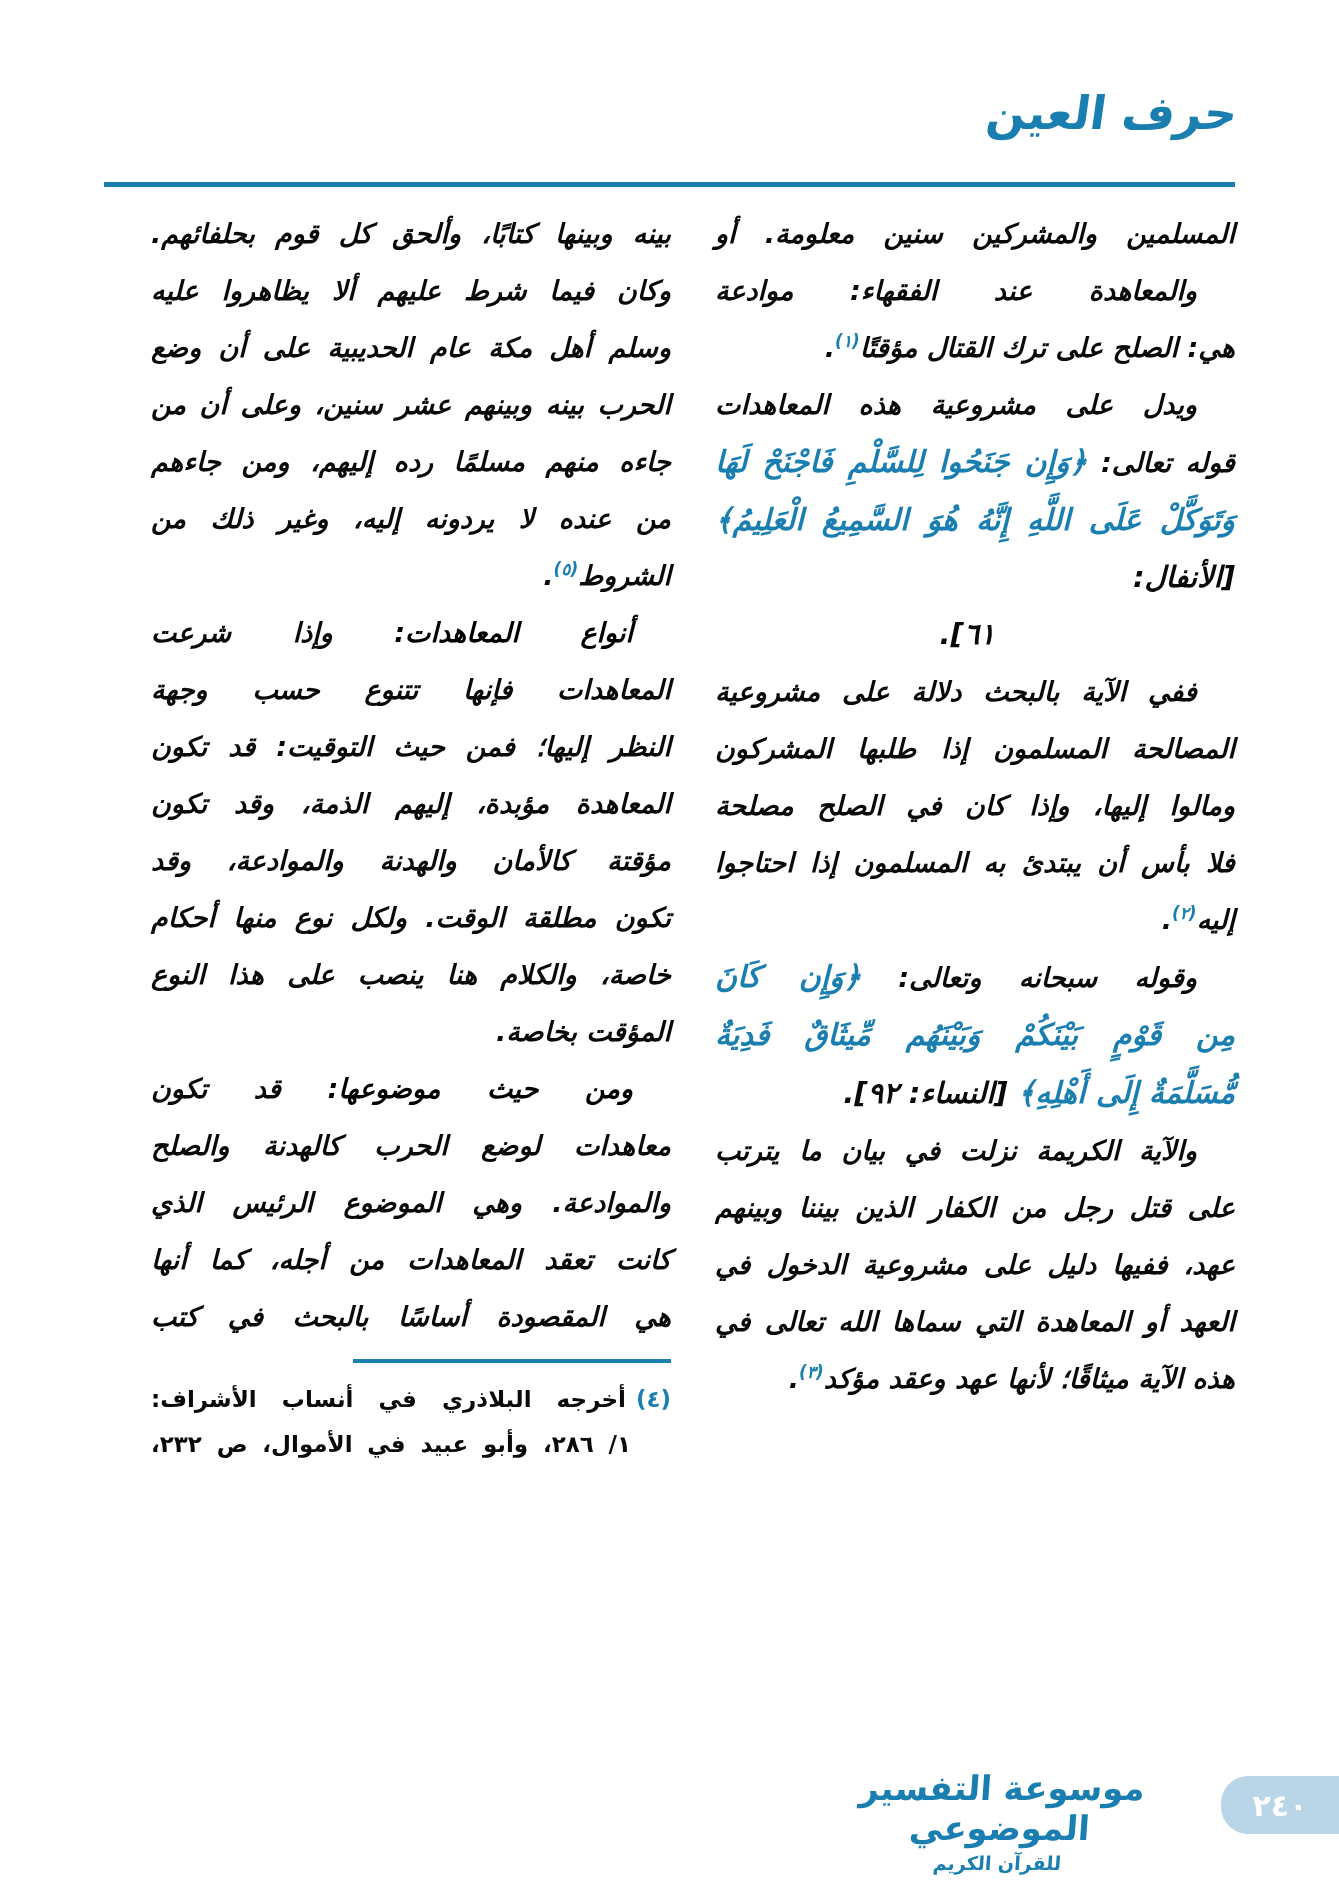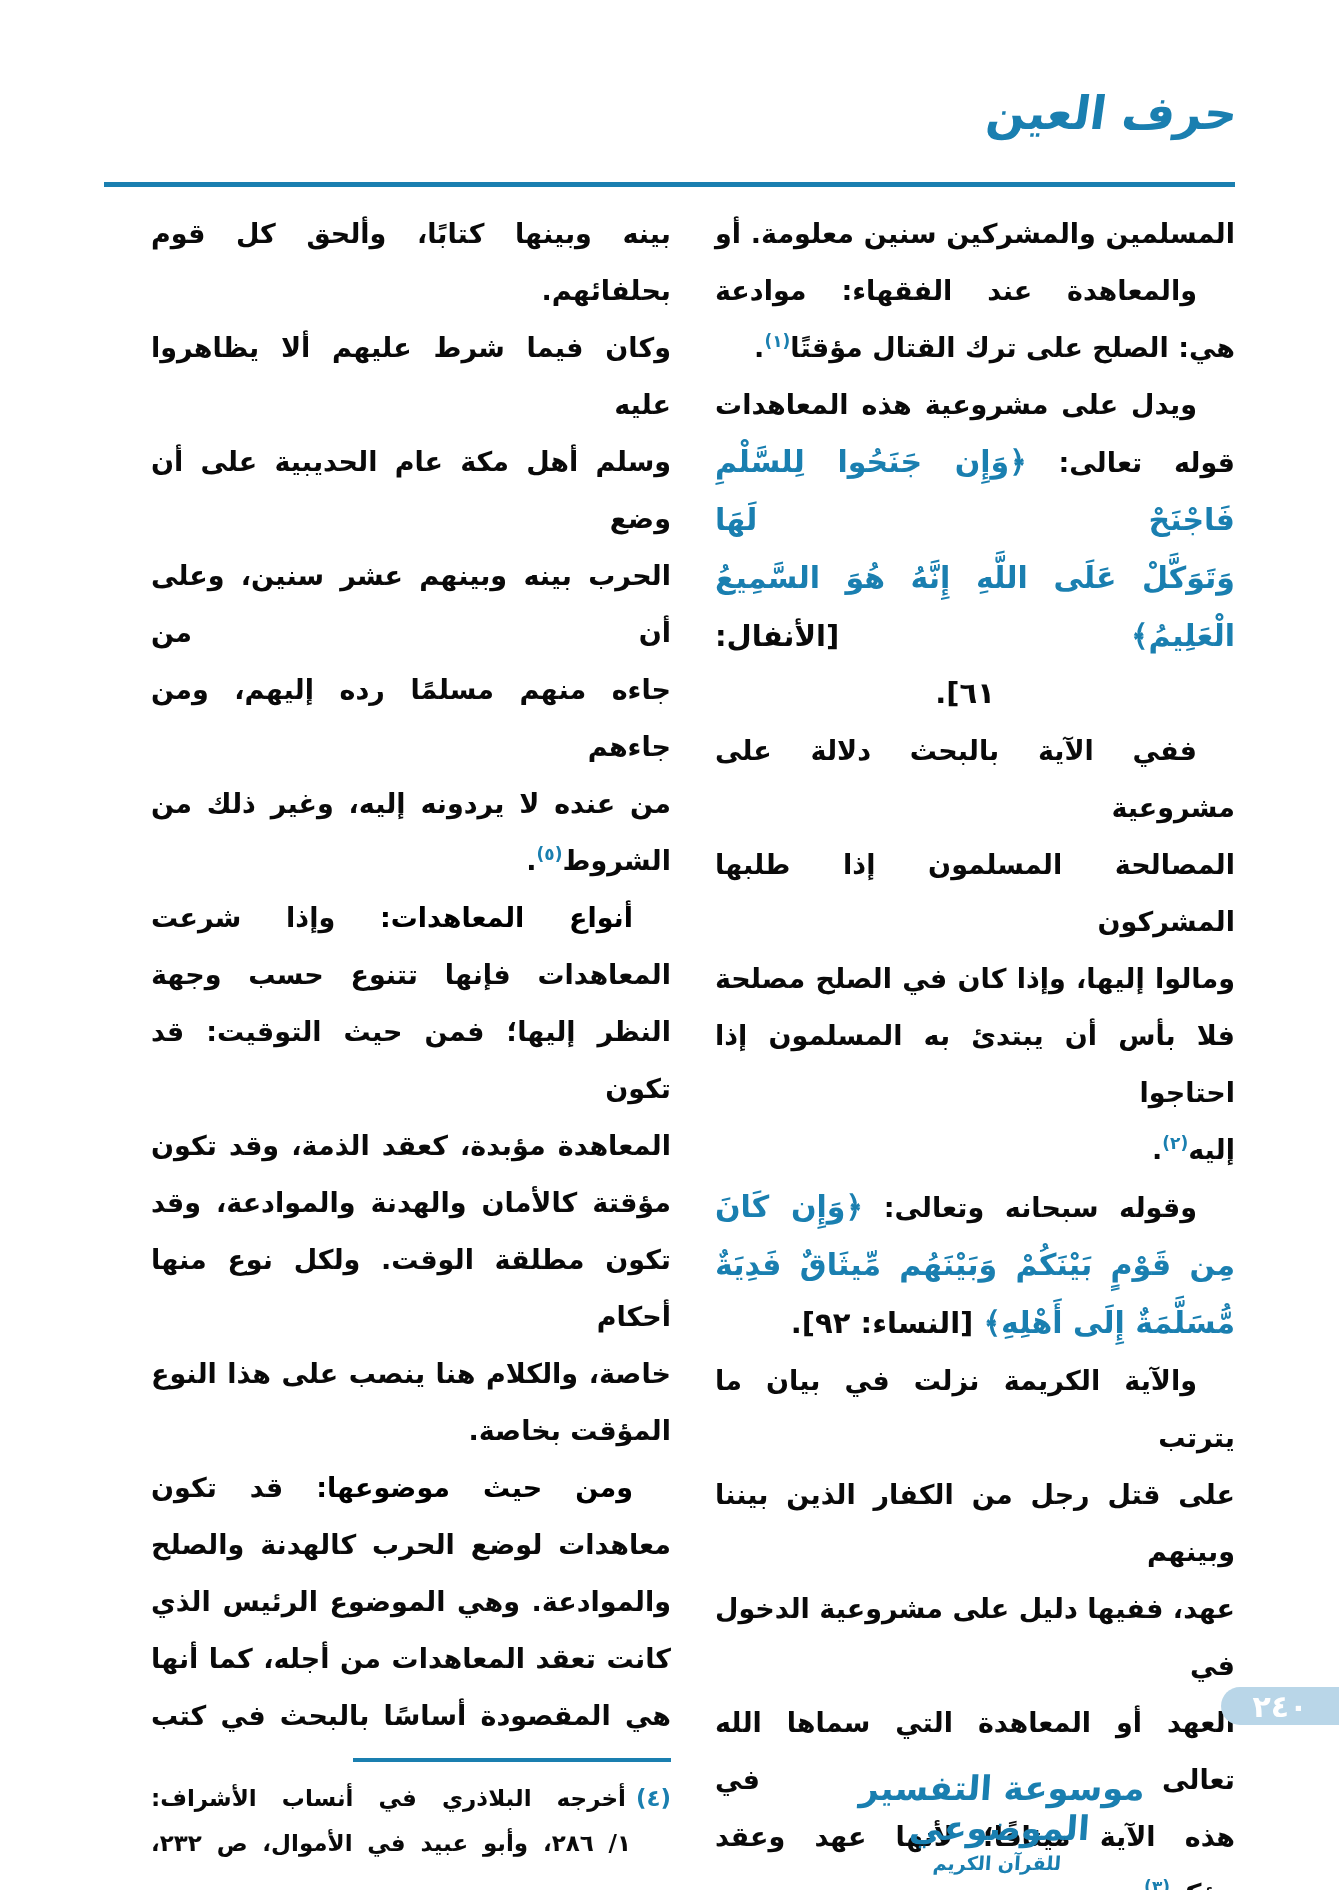--- a/index.html
+++ b/index.html
@@ -26,21 +26,21 @@
   }
   
   .col{
     position:absolute;top:205px;width:520px;
     font-size:27px;font-weight:bold;color:#0a0a0a;
     line-height:57px;
     text-align:justify;
   }
   .col-right{right:104px;}
   .col-left{left:151px;}
-  .line{text-align:justify;text-align-last:justify;}
+  .line{text-align:justify;text-align-last:justify;font-style:italic;}
   .line.first{text-indent:38px;}
   .line.end{text-align-last:right;}
   .seg-q{color:var(--accent);font-size:30px;}
   .seg-n{color:var(--accent);font-size:17px;vertical-align:super;line-height:0;}
   .seg-r{color:#0a0a0a;font-size:29px;}
   .seg-h{color:#000;}
   
   .fn-rule{height:4px;width:318px;background:var(--accent);margin:36px 0 14px auto;}
   .col-left .fn-rule{margin-top:14px;}
   .fn{font-size:23px;line-height:45px;font-weight:bold;color:#0a0a0a;}
@@ -48,21 +48,21 @@
   .fn-marker{color:var(--accent);padding-left:10px;}
   
   .footer-logo{
     position:absolute;top:1768px;left:820px;width:360px;
     text-align:center;color:var(--accent);
     transform:skewX(-4deg);
   }
   .logo-main{font-size:34px;font-weight:bold;letter-spacing:-1px;line-height:40px;}
   .logo-sub{font-size:19px;font-weight:bold;margin-top:4px;}
   .page-badge{
-    position:absolute;top:1687px;right:0;width:118px;height:38px;
+    position:absolute;top:1776px;right:0;width:118px;height:58px;
     background:var(--badge);
     border-radius:27px 0 0 27px;
     color:#ffffff;font-size:30px;font-weight:bold;
     display:flex;align-items:center;justify-content:center;text-align:right;
   }
 </style>
 </head>
 <body>
 
 <div class="page" style="--accent: #1a7fb0; --badge: #b9d6e8;">
@@ -96,21 +96,21 @@
       <div class="line"><span class="seg-t">بينه وبينها كتابًا، وألحق كل قوم بحلفائهم.</span></div>
       <div class="line"><span class="seg-t">وكان فيما شرط عليهم ألا يظاهروا عليه</span></div>
       <div class="line"><span class="seg-t">وسلم أهل مكة عام الحديبية على أن وضع</span></div>
       <div class="line"><span class="seg-t">الحرب بينه وبينهم عشر سنين، وعلى أن من</span></div>
       <div class="line"><span class="seg-t">جاءه منهم مسلمًا رده إليهم، ومن جاءهم</span></div>
       <div class="line"><span class="seg-t">من عنده لا يردونه إليه، وغير ذلك من</span></div>
       <div class="line end"><span class="seg-t">الشروط</span><span class="seg-n">(٥)</span><span class="seg-t">.</span></div>
       <div class="line first"><span class="seg-h">أنواع المعاهدات:</span><span class="seg-t"> وإذا شرعت</span></div>
       <div class="line"><span class="seg-t">المعاهدات فإنها تتنوع حسب وجهة</span></div>
       <div class="line"><span class="seg-t">النظر إليها؛ فمن حيث التوقيت: قد تكون</span></div>
-      <div class="line"><span class="seg-t">المعاهدة مؤبدة، كعقد الذمة، وقد تكون</span></div>
+      <div class="line"><span class="seg-t">المعاهدة مؤبدة، إليهم الذمة، وقد تكون</span></div>
       <div class="line"><span class="seg-t">مؤقتة كالأمان والهدنة والموادعة، وقد</span></div>
       <div class="line"><span class="seg-t">تكون مطلقة الوقت. ولكل نوع منها أحكام</span></div>
       <div class="line"><span class="seg-t">خاصة، والكلام هنا ينصب على هذا النوع</span></div>
       <div class="line end"><span class="seg-t">المؤقت بخاصة.</span></div>
       <div class="line first"><span class="seg-h">ومن حيث موضوعها:</span><span class="seg-t"> قد تكون</span></div>
       <div class="line"><span class="seg-t">معاهدات لوضع الحرب كالهدنة والصلح</span></div>
       <div class="line"><span class="seg-t">والموادعة. وهي الموضوع الرئيس الذي</span></div>
       <div class="line"><span class="seg-t">كانت تعقد المعاهدات من أجله، كما أنها</span></div>
       <div class="line"><span class="seg-t">هي المقصودة أساسًا بالبحث في كتب</span></div>
       <div class="fn-rule"></div>

